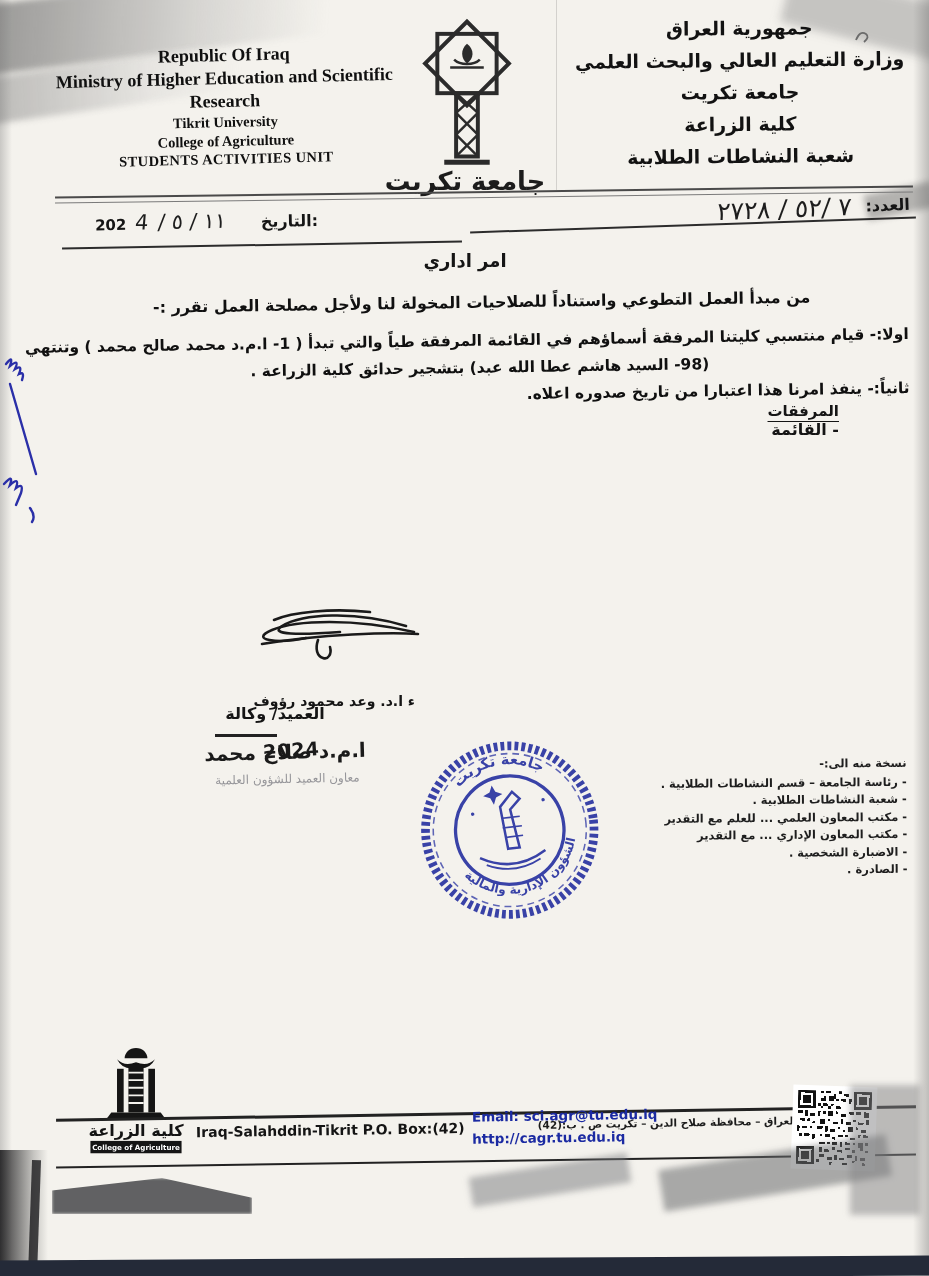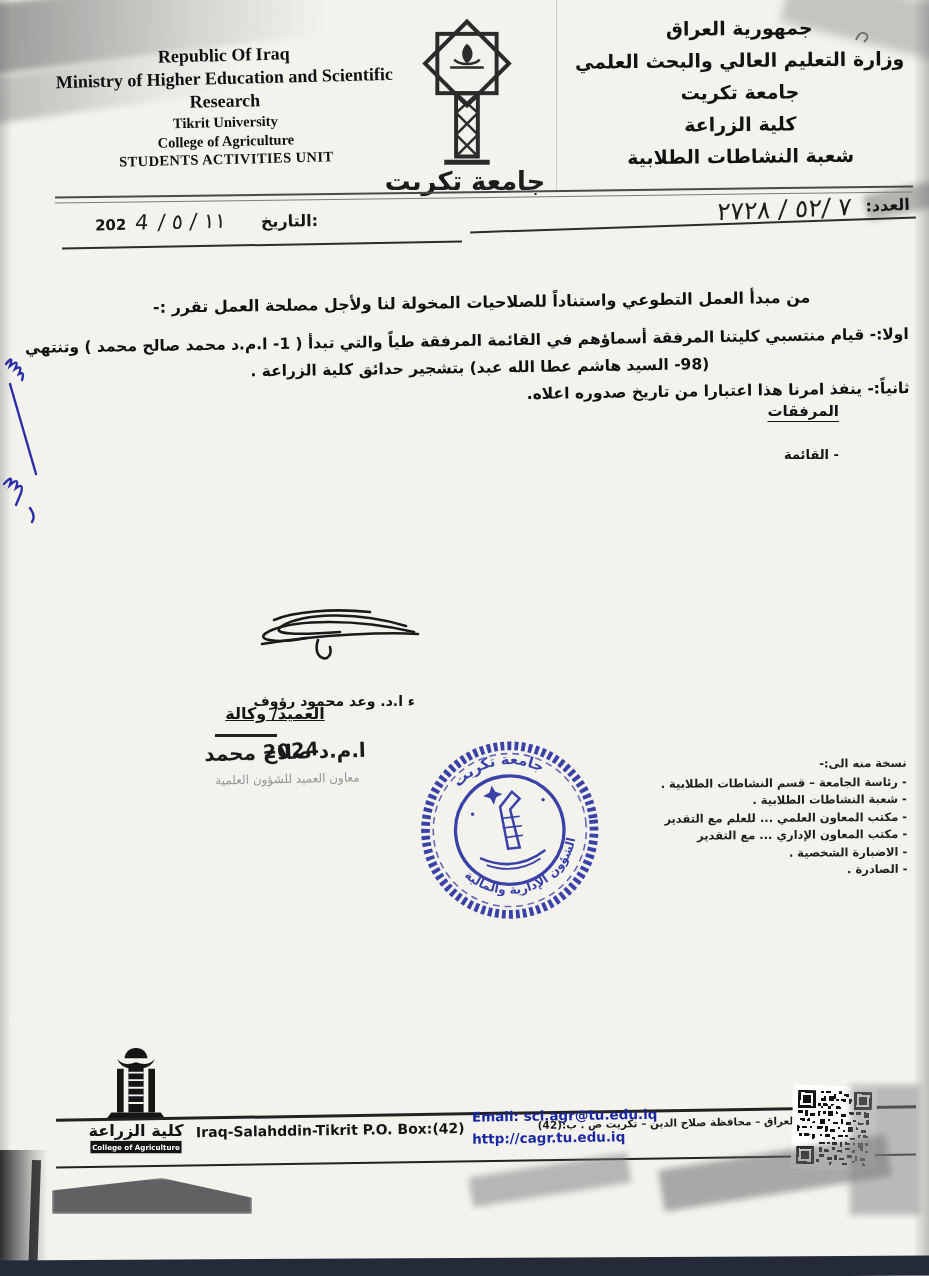--- a/index.html
+++ b/index.html
@@ -64,25 +64,25 @@
   .date-line{left:62px;top:244px;width:400px;height:2px;background:#2c2c2c;transform:rotate(-1deg);}
   
   .title{left:300px;top:250px;width:330px;text-align:center;direction:rtl;font-weight:bold;font-size:18px;}
   .body-block{left:55px;top:286px;width:853px;direction:rtl;text-align:right;font-weight:bold;
     color:#101010;transform:rotate(-.9deg);transform-origin:right top;}
   .body-block .intro{text-align:center;font-size:16px;white-space:nowrap;margin:0 0 16px;}
   .body-block .ln{font-size:15.5px;line-height:27px;white-space:nowrap;}
   .body-block .inset{margin-right:200px;}
   .attach{right:90px;top:402px;text-align:right;direction:rtl;}
   .attach-h{font-weight:bold;font-size:15px;text-decoration:underline;text-underline-offset:5px;}
-  .attach-item{font-weight:bold;font-size:13px;margin-top:27px;}
+  .attach-item{font-weight:bold;font-size:16px;}
   
   .sig-svg{left:200px;top:598px;width:240px;height:72px;}
   .sig-name{left:145px;top:693px;width:270px;text-align:right;direction:rtl;font-weight:bold;font-size:14px;}
-  .sig-role{left:170px;top:704px;width:210px;text-align:center;direction:rtl;font-weight:bold;font-size:16px;text-decoration:underline;}
+  .sig-role{left:170px;top:704px;width:210px;text-align:center;direction:rtl;font-weight:bold;font-size:16px;}
   .stamp-topline{left:215px;top:734px;width:62px;height:3px;background:#222;}
   .name-stamp{left:130px;top:740px;width:310px;text-align:center;direction:rtl;font-weight:bold;
     font-size:20px;color:#1a1a1a;transform:rotate(-1.5deg);}
   .name-stamp .year{position:absolute;left:43%;top:-1px;font-size:19px;letter-spacing:1px;
     transform:rotate(-2deg);direction:ltr;}
   .sub-stamp{left:140px;top:772px;width:295px;text-align:center;direction:rtl;font-size:12px;
     color:#96969a;letter-spacing:1px;transform:rotate(-1.2deg);}
   
   .round-stamp{left:412px;top:740px;width:196px;height:184px;transform:rotate(-7deg);opacity:.93;}
   
@@ -157,20 +157,21 @@
   <div class="abs ref-line-right"></div>
 
   <div class="abs date-row">
     <span class="printed">202</span>
     <span class="hd hand">4</span>
     <span class="hd hand">/ ١١ / ٥</span>
     <span class="lbl">التاريخ:</span>
   </div>
   <div class="abs date-line"></div>
 
+  <div class="abs title">امر اداري</div>
 
   <div class="abs body-block">
     <p class="intro">من مبدأ العمل التطوعي واستناداً للصلاحيات المخولة لنا ولأجل مصلحة العمل تقرر :-</p>
     <div class="ln">اولا:- قيام منتسبي كليتنا المرفقة أسماؤهم في القائمة المرفقة طياً والتي تبدأ ( 1- ا.م.د محمد صالح محمد ) وتنتهي</div>
     <div class="ln inset">(98- السيد هاشم عطا الله عبد) بتشجير حدائق كلية الزراعة .</div>
     <div class="ln">ثانياً:- ينفذ امرنا هذا اعتبارا من تاريخ صدوره اعلاه.</div>
   </div>
 
   <div class="abs attach">
     <div class="attach-h">المرفقات</div>

